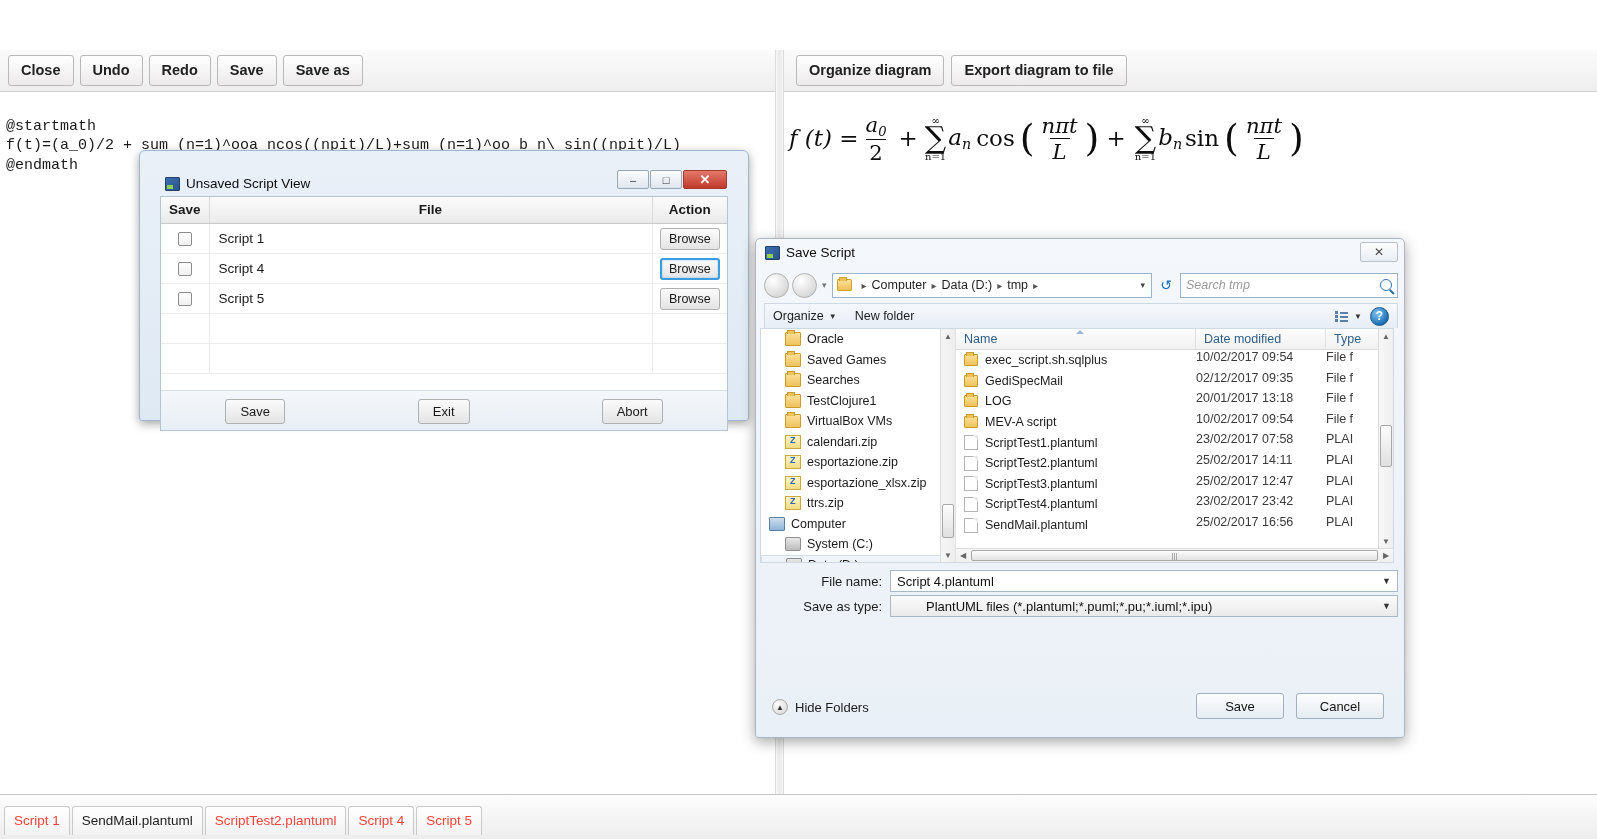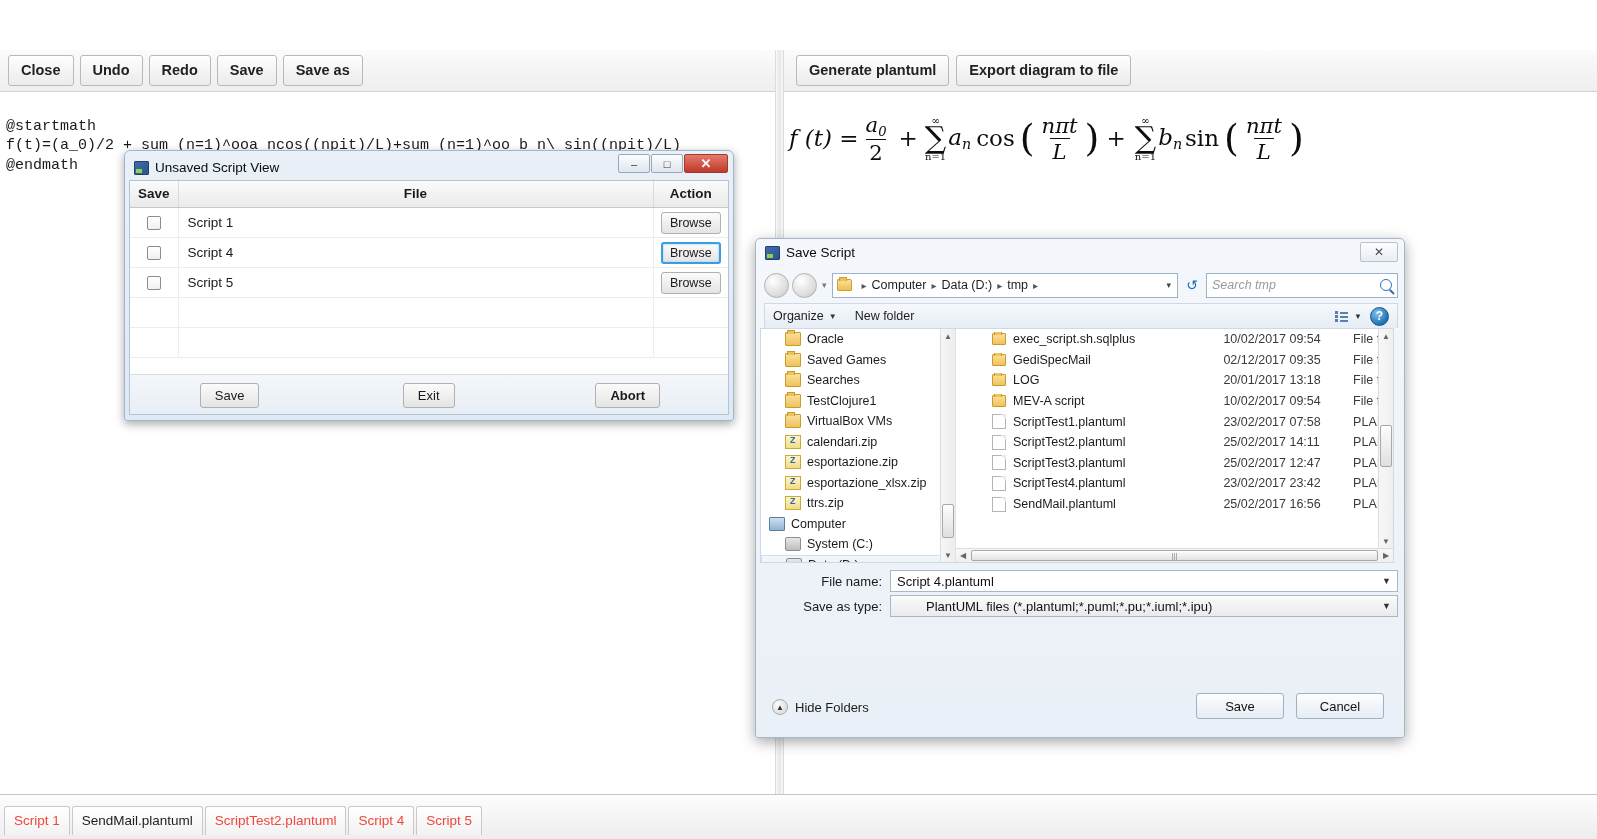--- a/index.html
+++ b/index.html
@@ -77,25 +77,25 @@
   .tab {
     font-size:13.5px; padding:6px 9px 7px 9px; cursor:pointer;
     border:1px solid #c9c9c9; border-bottom:none; border-radius:3px 3px 0 0;
     background: linear-gradient(#ffffff,#f2f2f2); margin-top:7px;
   }
   .tab.red { color:#f0463c; }
   .tab.blk { color:#1c1c1c; }
 
   
   .win1 {
-    position:absolute; left:124px; top:150px; width:610px; height:271px;
+    position:absolute; left:139px; top:150px; width:610px; height:271px;
     border:1px solid #9fb6cd; border-radius:6px 6px 3px 3px;
     background: linear-gradient(#e9f0f8, #dfe9f4);
     box-shadow: 0 3px 10px rgba(0,0,0,.35);
-    padding:4px;
+    padding:20px;
   }
   .w1title { height:25px; display:flex; align-items:center; padding-left:5px; position:relative; }
   .w1icon { width:15px; height:14px; margin-right:6px;
     background: linear-gradient(135deg,#3e6fb0,#2c538c); border:1px solid #23406d; border-radius:1px;
     position:relative; }
   .w1icon:after { content:""; position:absolute; left:1px; bottom:1px; width:6px; height:4px; background:#8fd24a; }
   .w1titletext { font-size:13.5px; color:#0b0b0b; }
   .w1btns { position:absolute; right:1px; top:-1px; display:flex; }
   .wbtn {
     width:32px; height:19px; margin-left:1px; border:1px solid #9aa7b5; border-radius:2px;
@@ -156,21 +156,21 @@
     flex:1; height:25px; border:1px solid #9ab3cc; background:#fff; display:flex; align-items:center;
     padding-left:4px; font-size:12.5px; color:#1f1f1f; position:relative;
   }
   .foldericon { width:15px; height:12px; background:linear-gradient(#fbe09a,#edbf54);
     border:1px solid #cf9f30; border-radius:1px 2px 1px 1px; margin-right:5px; position:relative; }
   .foldericon:before{content:"";position:absolute;left:1px;top:-3px;width:6px;height:3px;background:#edbf54;border:1px solid #cf9f30;border-bottom:none;border-radius:1px 1px 0 0;}
   .crumbsep { margin:0 5px; color:#555; font-size:10px; }
   .crumbcaret { position:absolute; right:6px; font-size:9px; color:#444; }
   .refresh { width:22px; height:25px; display:flex; align-items:center; justify-content:center;
     font-size:14px; color:#1d6fb8; cursor:pointer; }
-  .searchbox { width:192px; height:25px; border:1px solid #9ab3cc; background:#fff;
+  .searchbox { width:218px; height:25px; border:1px solid #9ab3cc; background:#fff;
     display:flex; align-items:center; padding:0 5px; }
   .searchbox input { border:none; outline:none; width:100%; font-size:12.5px;
     font-family:"Liberation Sans", sans-serif; color:#1f1f1f; font-style:italic; }
   .searchbox input::placeholder { color:#9a9a9a; font-style:italic; }
   .magnifier { width:12px; height:12px; border:1.6px solid #2f72b5; border-radius:50%; position:relative; flex:none; }
   .magnifier:after{content:"";position:absolute;right:-4px;bottom:-3px;width:6px;height:1.6px;background:#2f72b5;transform:rotate(45deg);}
 
   .cmdbar { position:absolute; left:8px; top:64px; width:634px; height:25px;
     background: linear-gradient(#f6f9fc,#e6edf5); border:1px solid #cfd9e4; border-bottom:none;
     display:flex; align-items:center; padding:0 8px; font-size:12.5px; color:#1d1d1d; }
@@ -207,21 +207,21 @@
     background:linear-gradient(#fdfdfd,#dfdfdf);border:1px solid #a8a8a8;border-radius:2px;}
 
   .listpane { flex:1; position:relative; overflow:hidden; }
   .listhdr { height:21px; background:linear-gradient(#fdfdfd,#f1f1f1); border-bottom:1px solid #dcdcdc;
     display:flex; align-items:center; font-size:12.5px; color:#2e5f8a; }
   .listhdr div { border-right:1px solid #e2e2e2; height:100%; display:flex; align-items:center; padding-left:8px; }
   .h-name { width:240px; position:relative; }
   .h-name:after{content:"";position:absolute;left:50%;top:1px;border-left:4px solid transparent;border-right:4px solid transparent;border-bottom:4px solid #9bb7cf;}
   .h-date { width:130px; }
   .h-type { width:40px; border-right:none !important; }
-  .filerow { display:flex; align-items:center; height:20.6px; font-size:12.5px; color:#1b1b1b; cursor:pointer;padding-left:28px; }
+  .filerow { display:flex; height:20.6px; font-size:12.5px; color:#1b1b1b; cursor:pointer; }
   .filerow .fn { width:240px; display:flex; align-items:center; padding-left:8px; white-space:nowrap; overflow:hidden; }
   .filerow .fd { width:130px; color:#3a3a3a; }
   .filerow .ft { width:40px; color:#3a3a3a; overflow:hidden; white-space:nowrap; }
   .fileicon { width:14px; height:15px; margin-right:7px; flex:none; }
   .fileicon.folder { background:linear-gradient(#fbe09a,#eec35c); border:1px solid #ca9a2c; height:12px; border-radius:1px; position:relative;}
   .fileicon.folder:before{content:"";position:absolute;left:1px;top:-3px;width:6px;height:3px;background:#eec35c;border:1px solid #ca9a2c;border-bottom:none;}
   .fileicon.doc { background:#fff; border:1px solid #b4b4b4; position:relative; }
   .fileicon.doc:after{content:"";position:absolute;right:-1px;top:-1px;border-left:5px solid transparent;border-top:5px solid #e9e9e9;}
   .listvscroll { position:absolute; right:0; top:0; width:15px; bottom:14px;
     background:linear-gradient(90deg,#f7f7f7,#efefef); border-left:1px solid #dcdcdc; }
@@ -268,21 +268,21 @@
 <span>@startmath</span>
 <span>f(t)=(a_0)/2 + sum_(n=1)^ooa_ncos((npit)/L)+sum_(n=1)^oo b_n\ sin((npit)/L)</span>
 <span>@endmath</span>
     </div>
   </div>
 
   <div class="vdivider"></div>
 
   <div class="rightpane">
     <div class="diagtoolbar" id="diagram-toolbar">
-        <span class="mbtn">Generate plantuml</span>
+        <span class="mbtn">Organize diagram</span>
         <span class="mbtn">Export diagram to file</span>
       </div>
     <div class="diagarea">
       <div class="math">
         <span class="mi">f (t) =</span>
         <span class="frac">
           <span class="num mi"><span>a</span><span class="sub">0</span></span>
           <span class="den">2</span>
         </span>
         <span style="margin:0 5px;">+</span>
@@ -369,21 +369,21 @@
               <td class="col-save"></td>
               <td></td>
               <td class="col-action" style="border-right: none;"></td>
             </tr>
           </tbody>
       </table>
       <div class="w1footer">
         <div style="width:100%; display:flex; align-items:center;">
           <div style="width:33.3%; text-align:center;"><span class="fbtn">Save</span></div>
           <div style="width:33.3%; text-align:center;"><span class="fbtn">Exit</span></div>
-          <div style="width:33.3%; text-align:center;font-weight:bold;"><span class="fbtn">Abort</span></div>
+          <div style="width:33.3%; text-align:center;"><span class="fbtn">Abort</span></div>
         </div>
       </div>
     </div>
   </div>
 
   <div class="win2">
     <div class="w2title">
       <span class="w1icon"></span>
       <span class="w2titletext">Save Script</span>
       <span class="w2close">✕</span>
@@ -486,20 +486,25 @@
               <span>Data (D:)</span>
             </div>
           </div>
         <div class="navscroll">
           <div class="up">▲</div>
           <div class="thumb"></div>
           <div class="down" style="position:absolute;bottom:0;width:100%">▼</div>
         </div>
       </div>
       <div class="listpane">
+        <div class="listhdr">
+          <div class="h-name">Name</div>
+          <div class="h-date">Date modified</div>
+          <div class="h-type">Type</div>
+        </div>
         <div id="file-rows" style="overflow:hidden; height:186px;">
             <div class="filerow">
               <div class="fn">
                 <span class="fileicon folder"></span>
                 <span>exec_script.sh.sqlplus</span>
               </div>
               <div class="fd">10/02/2017 09:54</div>
               <div class="ft">File f</div>
             </div>
             <div class="filerow">

